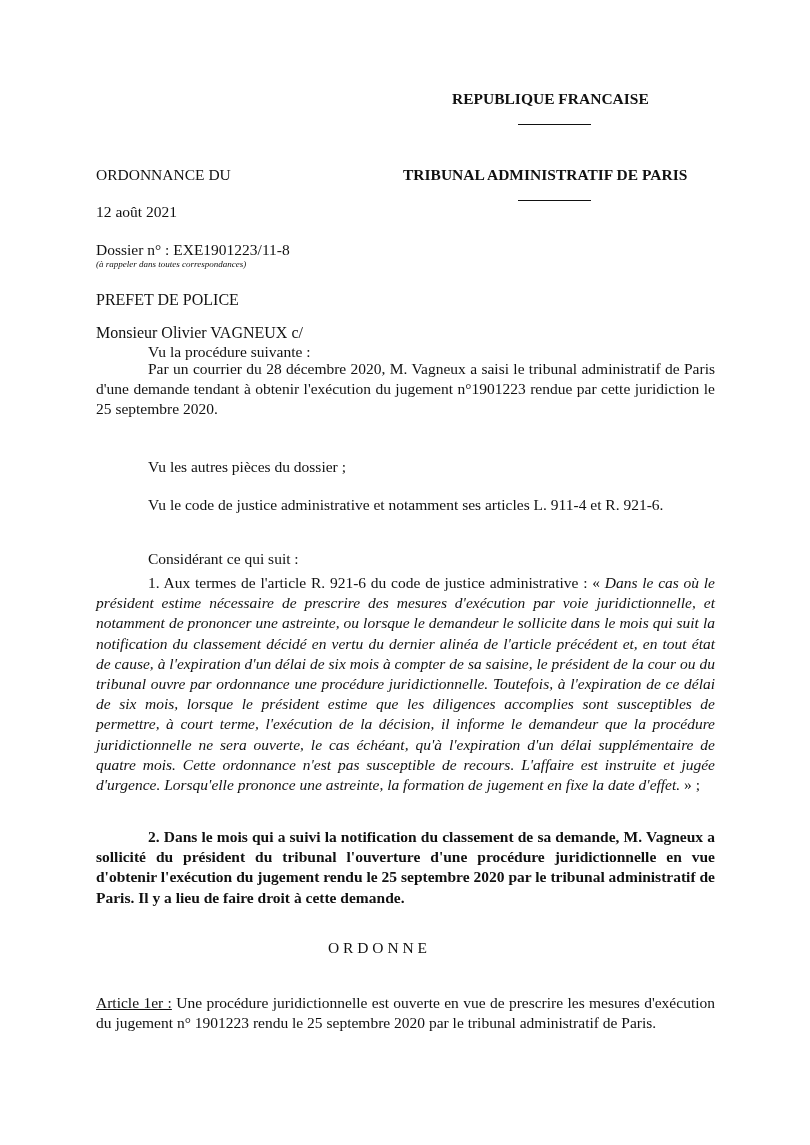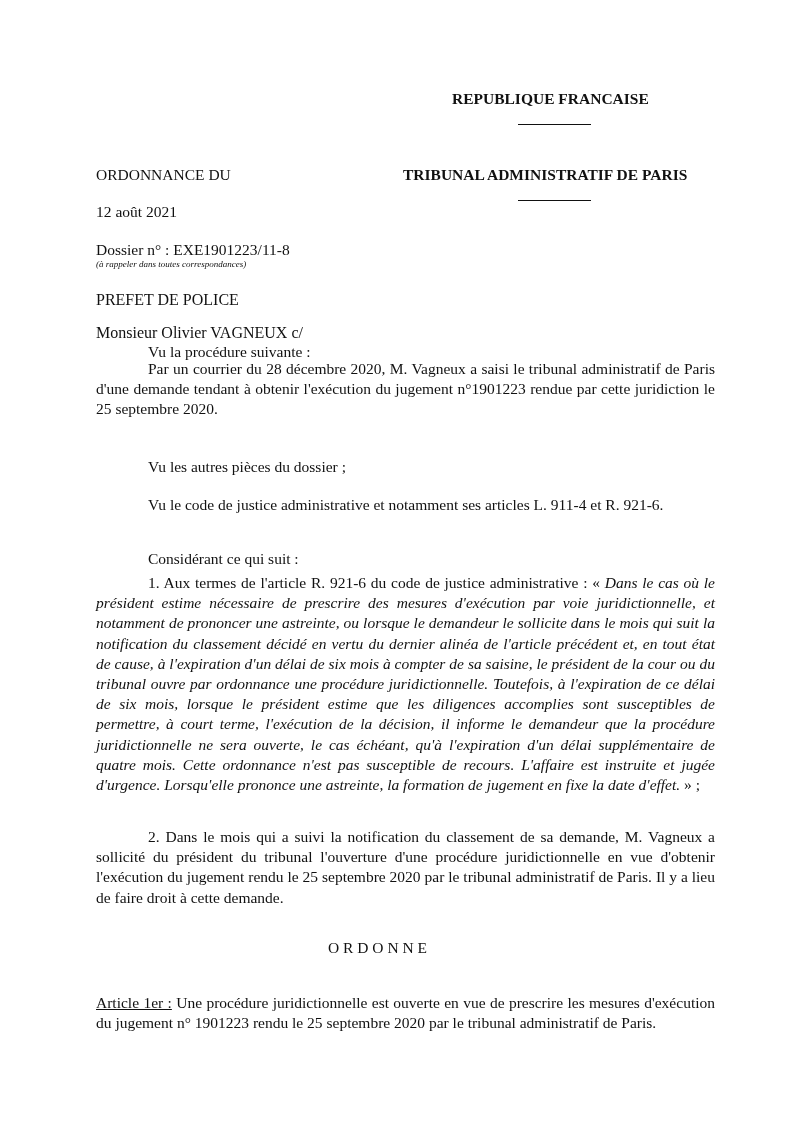--- a/index.html
+++ b/index.html
@@ -35,17 +35,17 @@
 <div class="abs t15" style="left:148px; top:343px;">Vu la procédure suivante :</div>
 
 <div class="para" style="top:359px;"><span class="ind"></span><span>Par un courrier du 28 décembre 2020, M. Vagneux a saisi le tribunal administratif de Paris d'une demande tendant à obtenir l'exécution du jugement n°1901223 rendue par cette juridiction le 25 septembre 2020.</span></div>
 
 <div class="abs t15" style="left:148px; top:458px;">Vu les autres pièces du dossier ;</div>
 <div class="abs t15" style="left:148px; top:496px;">Vu le code de justice administrative et notamment ses articles L. 911-4 et R. 921-6.</div>
 <div class="abs t15" style="left:148px; top:550px;">Considérant ce qui suit :</div>
 
 <div class="para" style="top:573px;"><span class="ind"></span><span>1. Aux termes de l'article R. 921-6 du code de justice administrative : « </span><span class="it">Dans le cas où le président estime nécessaire de prescrire des mesures d'exécution par voie juridictionnelle, et notamment de prononcer une astreinte, ou lorsque le demandeur le sollicite dans le mois qui suit la notification du classement décidé en vertu du dernier alinéa de l'article précédent et, en tout état de cause, à l'expiration d'un délai de six mois à compter de sa saisine, le président de la cour ou du tribunal ouvre par ordonnance une procédure juridictionnelle. Toutefois, à l'expiration de ce délai de six mois, lorsque le président estime que les diligences accomplies sont susceptibles de permettre, à court terme, l'exécution de la décision, il informe le demandeur que la procédure juridictionnelle ne sera ouverte, le cas échéant, qu'à l'expiration d'un délai supplémentaire de quatre mois. Cette ordonnance n'est pas susceptible de recours. L'affaire est instruite et jugée d'urgence. Lorsqu'elle prononce une astreinte, la formation de jugement en fixe la date d'effet.</span><span> » ;</span></div>
 
-<div class="para" style="top:827px;"><span class="ind"></span><span>2. Dans le mois qui a suivi la notification du classement de sa demande, M. Vagneux a sollicité du président du tribunal l'ouverture d'une procédure juridictionnelle en vue d'obtenir l'exécution du jugement rendu le 25 septembre 2020 par le tribunal administratif de Paris. Il y a lieu de faire droit à cette demande.</span></div>
+<div class="para" style="top:827px;font-weight:bold;"><span class="ind"></span><span>2. Dans le mois qui a suivi la notification du classement de sa demande, M. Vagneux a sollicité du président du tribunal l'ouverture d'une procédure juridictionnelle en vue d'obtenir l'exécution du jugement rendu le 25 septembre 2020 par le tribunal administratif de Paris. Il y a lieu de faire droit à cette demande.</span></div>
 
 <div class="abs t15" style="left:0; width:755px; top:939px; text-align:center; padding-left:0;"><span style="position:relative; left:0px;">O R D O N N E</span></div>
 
 <div class="para" style="top:993px;"><span class="u">Article 1er :</span><span> Une procédure juridictionnelle est ouverte en vue de prescrire les mesures d'exécution du jugement n° 1901223 rendu le 25 septembre 2020 par le tribunal administratif de Paris.</span></div>
 
 </body></html>

